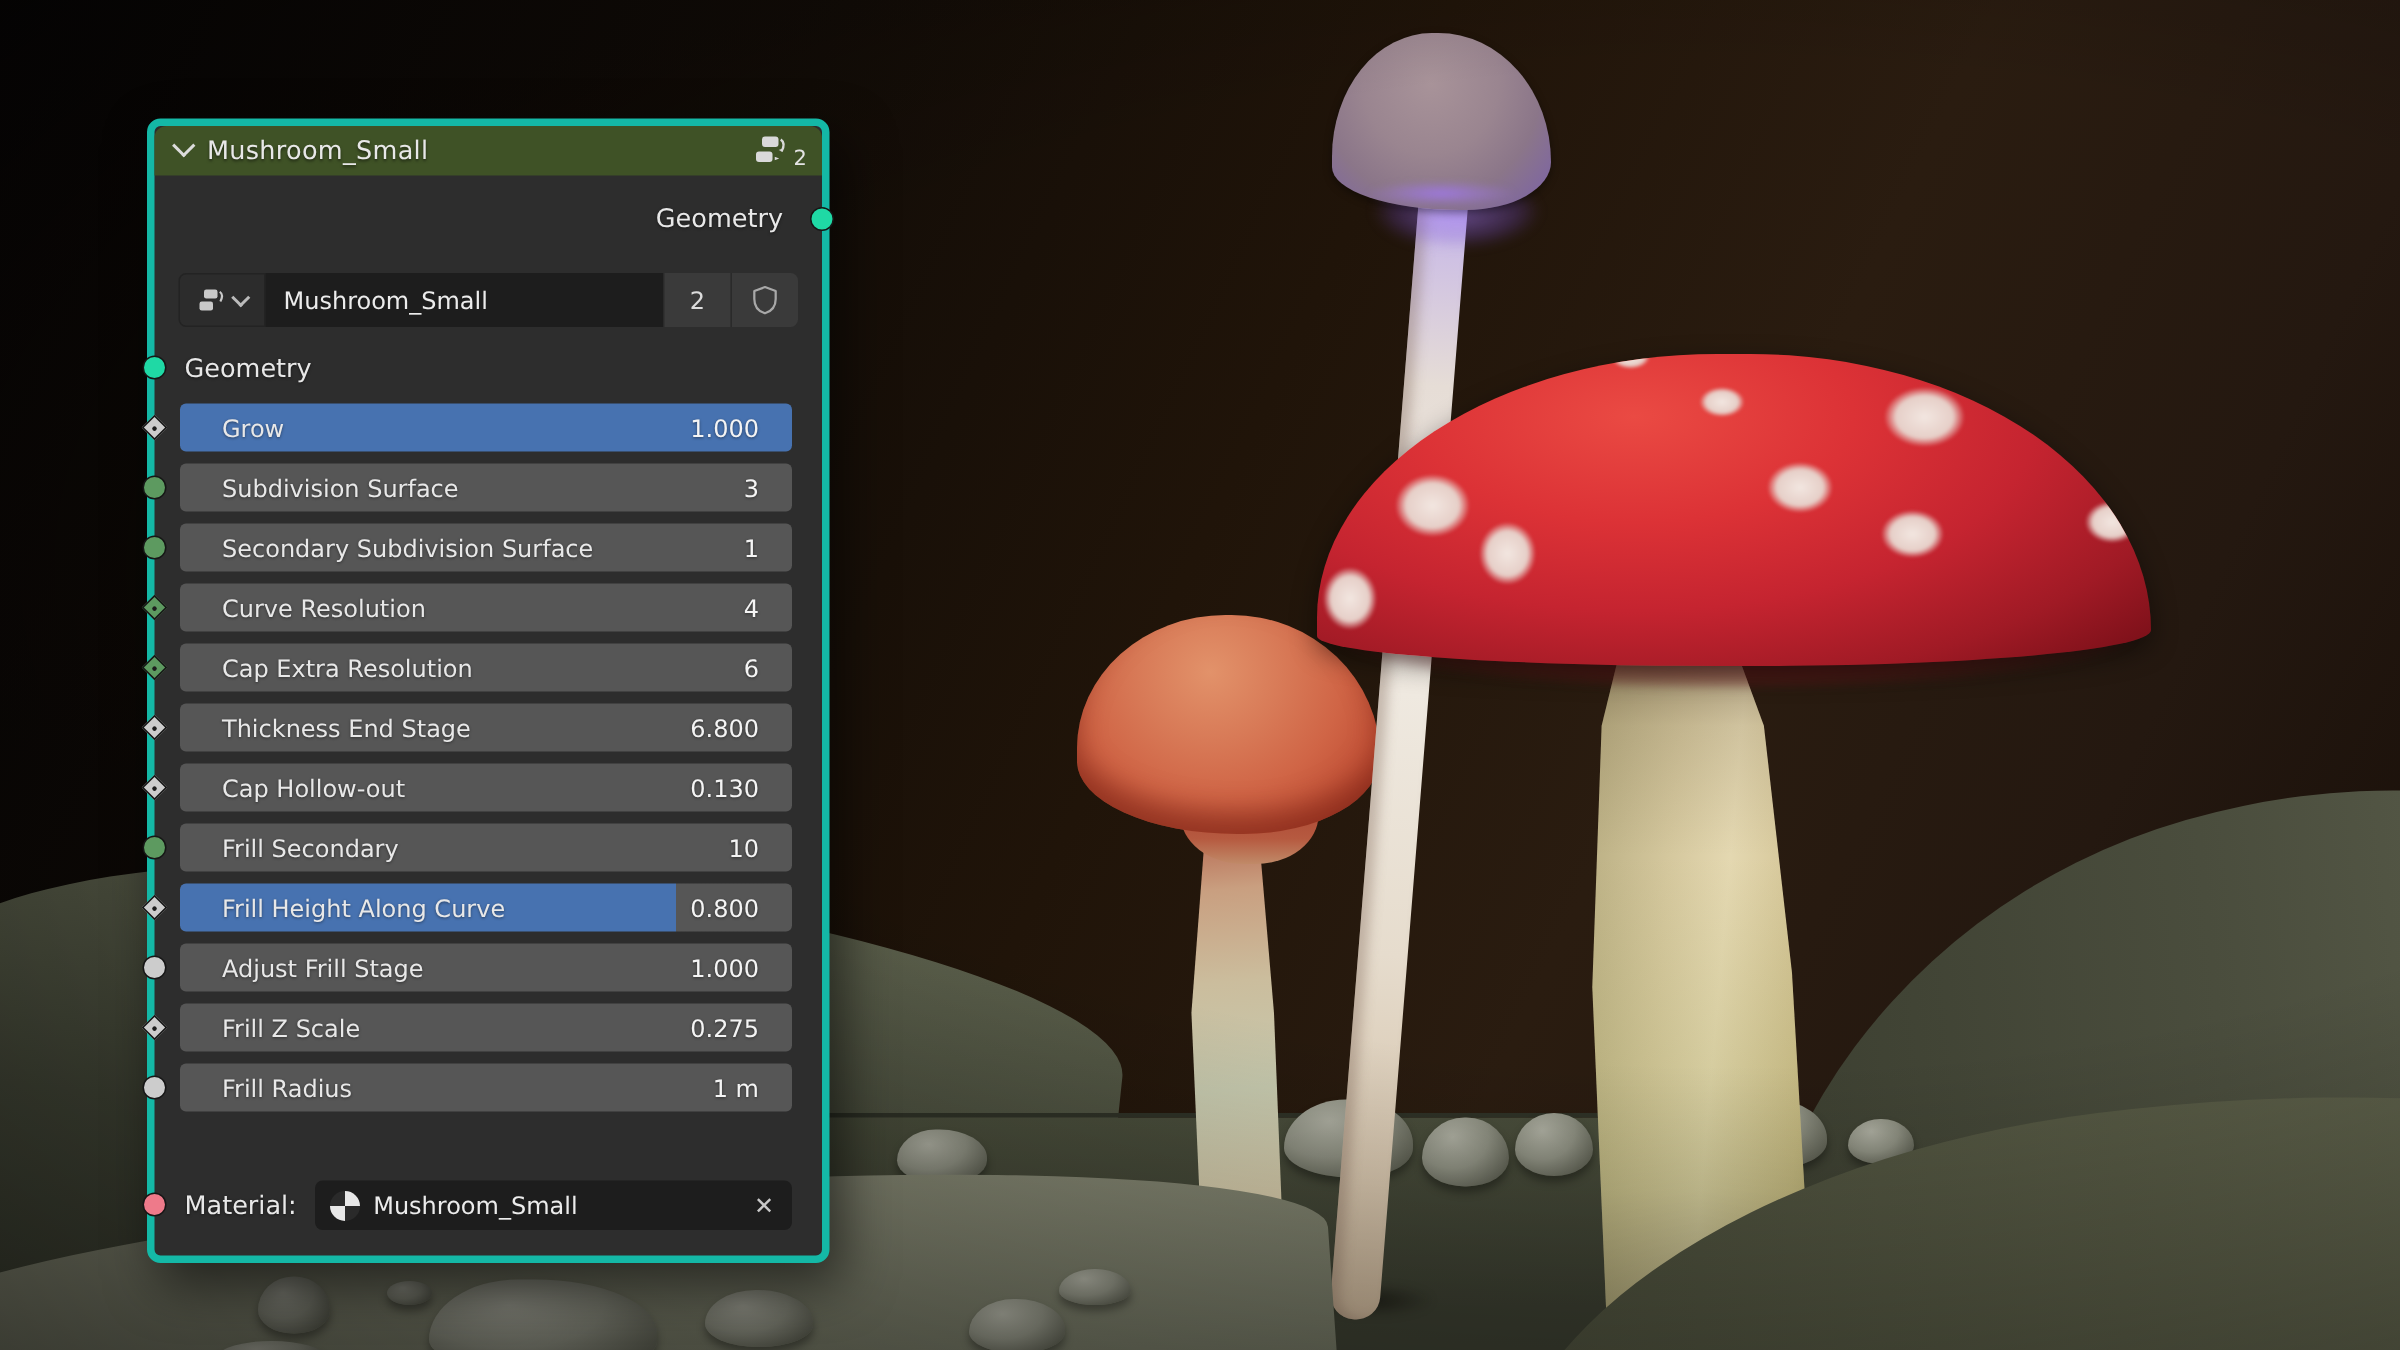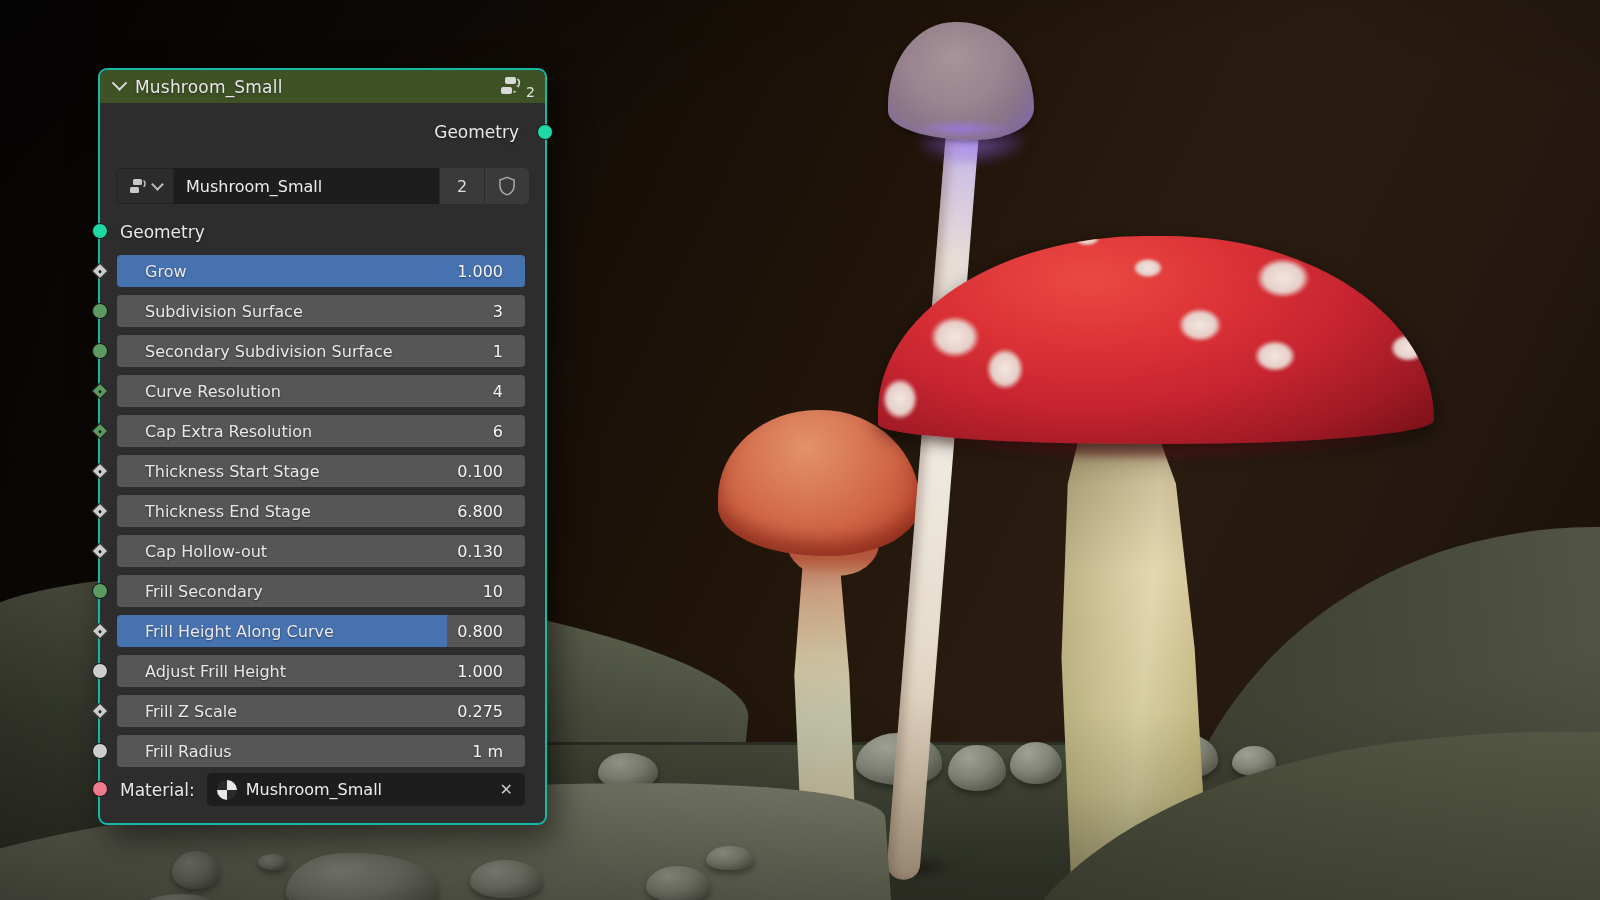--- a/index.html
+++ b/index.html
@@ -63,22 +63,22 @@
     border-radius:50% 50% 50% 50%/88% 92% 12% 10%;
     background:radial-gradient(ellipse at 38% 20%,#ea4a43 0%,#dc3236 30%,#c52430 55%,#a01a25 78%,#7c1019 95%);
     box-shadow:0 6px 18px rgba(0,0,0,.45);}
   .m-red-cap .spot{position:absolute;background:radial-gradient(closest-side,#f2e6e0,#e6cfc8 70%,rgba(230,205,200,0) 100%);border-radius:50%;filter:blur(1px);}
   .m-red-gills{left:890px;top:388px;width:532px;height:70px;border-radius:50%;
     background:radial-gradient(ellipse at 50% 20%,rgba(60,12,18,.85),rgba(110,25,28,.5) 60%,rgba(0,0,0,0) 85%);filter:blur(3px);}
 
   
   :root{--accent:#4772b0;--row:#565656;--header:#3f5226;--nodebg:#2d2d2d;--field:#1d1d1d;
         --sock-geo:#1fd9a5;--sock-int:#5d9a60;--sock-float:#cccccc;--sock-mat:#ee7a8a;}
-  .node{position:absolute;left:98px;top:68px;width:445px;height:753px;background:var(--nodebg);
-    border:2px solid #14b8a6;border-radius:9px;box-shadow:8px 14px 34px rgba(0,0,0,.55);
+  .node{position:absolute;left:98px;top:79px;width:445px;height:753px;background:var(--nodebg);
+    border:5px solid #14b8a6;border-radius:9px;box-shadow:8px 14px 34px rgba(0,0,0,.55);
     color:#e8e8e8;font-size:16px;}
   .node-header{position:relative;height:33px;background:var(--header);border-radius:8px 8px 0 0;
     display:flex;align-items:center;padding:0 10px 0 12px;}
   .chev{width:9px;height:9px;border-left:2px solid #dcdcdc;border-bottom:2px solid #dcdcdc;
     transform:rotate(-45deg) translate(1px,-1px);margin:0 10px 4px 2px;flex:none;}
   .node-title{font-size:17px;letter-spacing:.2px;text-shadow:0 1px 2px rgba(0,0,0,.5);flex:1;}
   .grpusers{display:flex;align-items:flex-end;gap:2px;}
   .grpusers svg{display:block;}
   .grpusers .cnt{font-size:14px;line-height:12px;color:#e4e4e4;}
 
@@ -245,46 +245,41 @@
     <span class="plabel">Curve Resolution</span>
     <span class="pval">4</span>
   </div>
         <div class="prow">
     <span class="socket sock-diamond s-int"></span>
     <span class="plabel">Cap Extra Resolution</span>
     <span class="pval">6</span>
   </div>
         <div class="prow">
     <span class="socket sock-diamond s-float"></span>
-    <span class="plabel">Thickness Start Stage</span>
-    <span class="pval">0.100</span>
-  </div>
-        <div class="prow">
-    <span class="socket sock-diamond s-float"></span>
     <span class="plabel">Thickness End Stage</span>
     <span class="pval">6.800</span>
   </div>
         <div class="prow">
     <span class="socket sock-diamond s-float"></span>
     <span class="plabel">Cap Hollow-out</span>
     <span class="pval">0.130</span>
   </div>
         <div class="prow">
     <span class="socket sock-circle s-int"></span>
     <span class="plabel">Frill Secondary</span>
     <span class="pval">10</span>
   </div>
         <div class="prow hl-partial" style="--fill: 81%;">
     <span class="socket sock-diamond s-float"></span>
     <span class="plabel">Frill Height Along Curve</span>
     <span class="pval">0.800</span>
   </div>
         <div class="prow">
     <span class="socket sock-circle s-float"></span>
-    <span class="plabel">Adjust Frill Height</span>
+    <span class="plabel">Adjust Frill Stage</span>
     <span class="pval">1.000</span>
   </div>
         <div class="prow">
     <span class="socket sock-diamond s-float"></span>
     <span class="plabel">Frill Z Scale</span>
     <span class="pval">0.275</span>
   </div>
         <div class="prow">
     <span class="socket sock-circle s-float"></span>
     <span class="plabel">Frill Radius</span>

